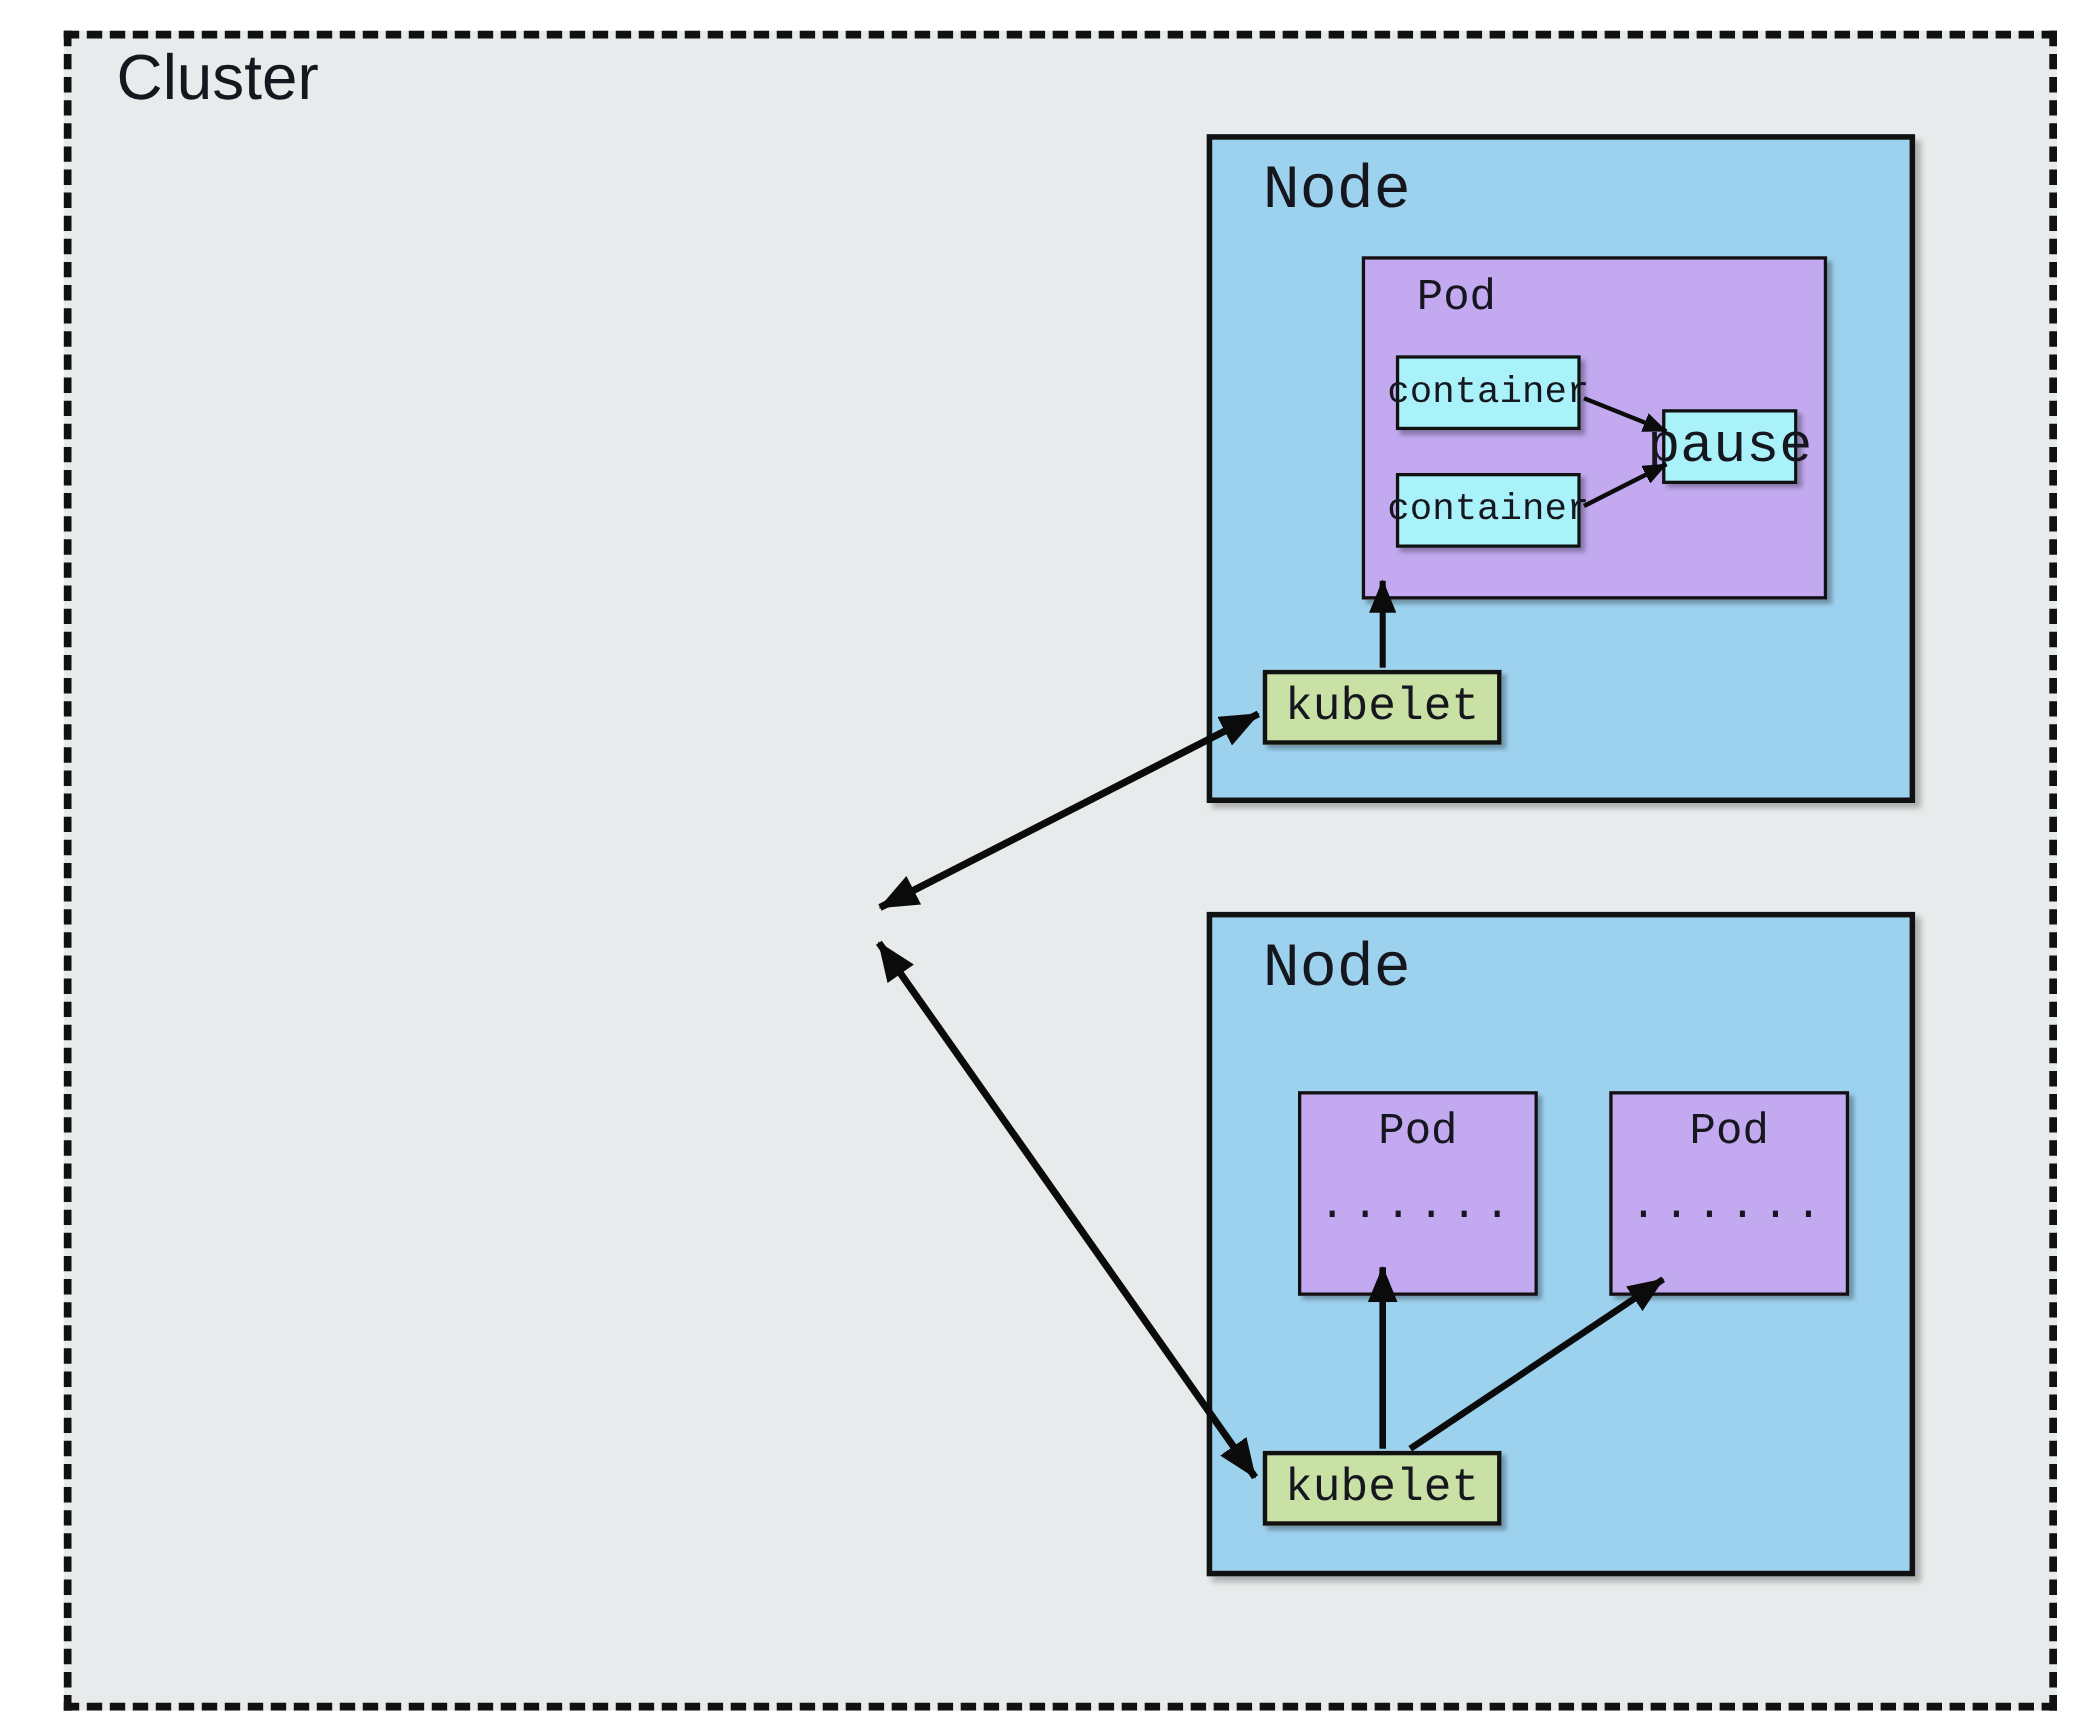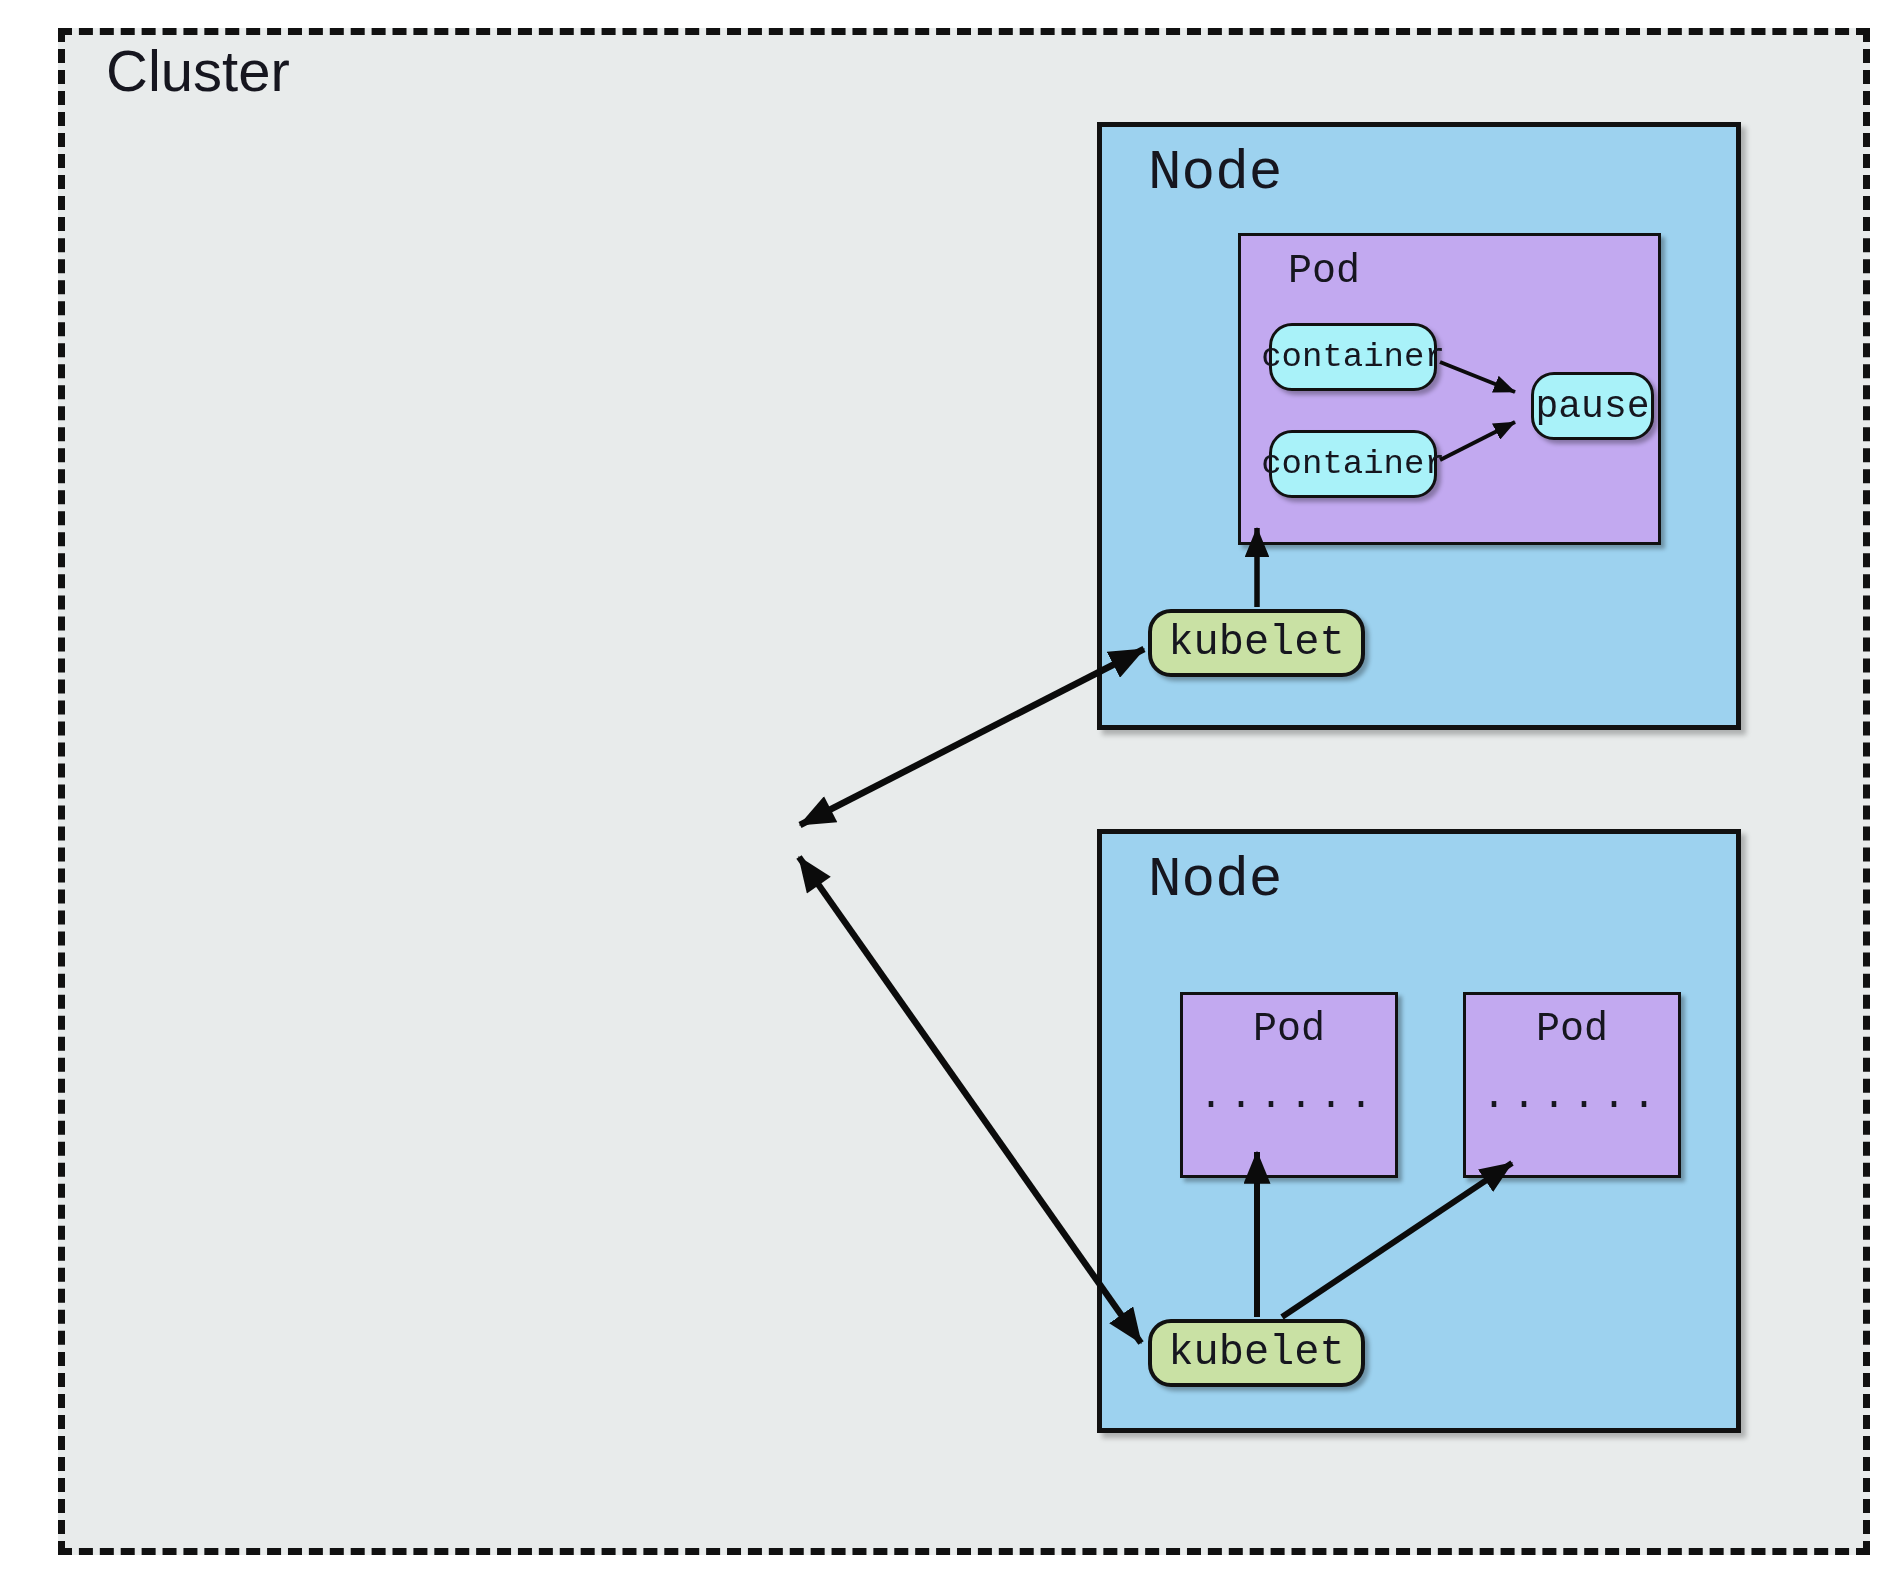--- a/index.html
+++ b/index.html
@@ -37,29 +37,29 @@
     border:3px solid var(--c-border,#111111);
     box-shadow:4px 4px 4px rgba(0,0,0,0.3);
   }
   .pod-top{left:136px;top:106px;width:423px;height:312px;}
   .pod-top-label{position:absolute;left:47px;top:13px;font-size:40px;}
   .pod-small{width:218px;height:186px;display:flex;flex-direction:column;align-items:center;}
   .pod-a{left:78px;top:158px;}
   .pod-b{left:361px;top:158px;}
   .pod-small-label{margin-top:12px;font-size:40px;}
   .pod-dots{margin-top:22px;font-size:40px;letter-spacing:6px;}
-  .centered{display:flex;align-items:center;justify-content:center;border-radius:23px;}
+  .centered{display:flex;align-items:center;justify-content:center;}
   .small-box{
     background:var(--c-container,#a9f2f9);
     border:3px solid var(--c-border,#111111);
     box-shadow:4px 4px 4px rgba(0,0,0,0.3);
   }
   .container-1{left:28px;top:87px;width:168px;height:68px;font-size:34px;}
   .container-2{left:28px;top:194px;width:168px;height:68px;font-size:34px;}
-  .pause{left:290px;top:136px;width:123px;height:68px;font-size:38px;}
+  .pause{left:270px;top:136px;width:123px;height:68px;font-size:50px;}
   .kubelet{
     background:var(--c-kubelet,#c9e1a4);
     border:4px solid var(--c-border,#111111);
     box-shadow:4px 4px 4px rgba(0,0,0,0.3);
     width:217px;height:68px;font-size:42px;text-align:center;
   }
   .kubelet-top{left:46px;top:482px;}
   .kubelet-bottom{left:46px;top:485px;}
   .apiserver{
     left:83px;top:296px;width:342px;height:149px;

